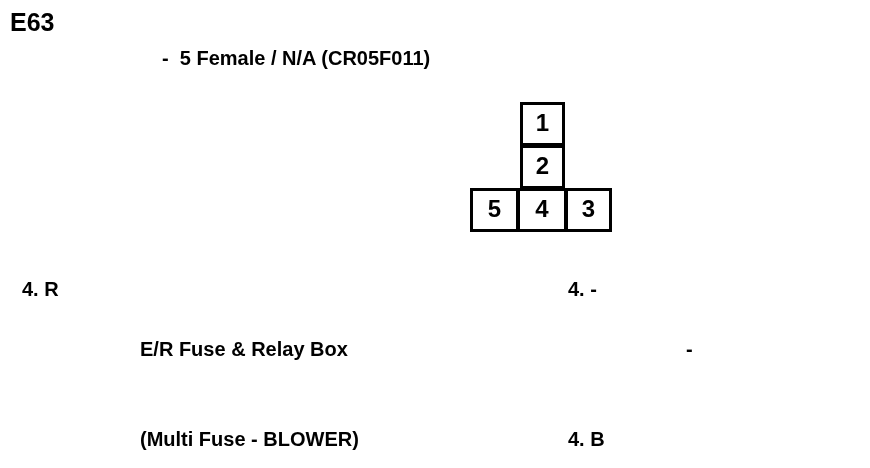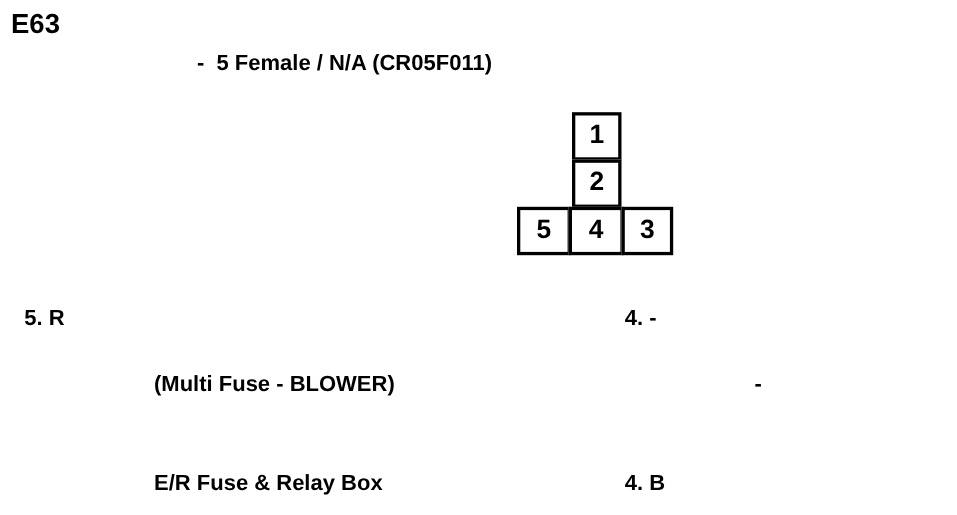--- a/index.html
+++ b/index.html
@@ -34,21 +34,21 @@
   #connector-title {
     position: absolute;
     left: 163px;
     top: 8px;
     font-size: 26px;
     font-weight: bold;
     line-height: 1;
   }
   #connector-subtitle {
     position: absolute;
-    left: 179px;
+    left: 162px;
     top: 48px;
     font-size: 20px;
     font-weight: bold;
     line-height: 1;
     white-space: pre;
   }
 
   
   #pin-diagram {
     position: absolute;
@@ -136,24 +136,24 @@
       <span>4</span>
     </div>
     <div class="pin-cell cell-3">
       <span>3</span>
     </div>
   </div>
 
   <div class="pin-list" id="pin-list-left">
 
     <div class="pin-row">
-      <div class="pin-label">5. R</div>
+      <div class="pin-label">4. R</div>
       <div class="pin-desc">
+        <span class="pin-desc-line">E/R Fuse &amp; Relay Box</span>
         <span class="pin-desc-line">(Multi Fuse - BLOWER)</span>
-        <span class="pin-desc-line">E/R Fuse &amp; Relay Box</span>
       </div>
     </div>
 
   </div>
 
   <div class="pin-list" id="pin-list-right">
 
     <div class="pin-row">
       <div class="pin-label">4. -</div>
       <div class="pin-desc">

